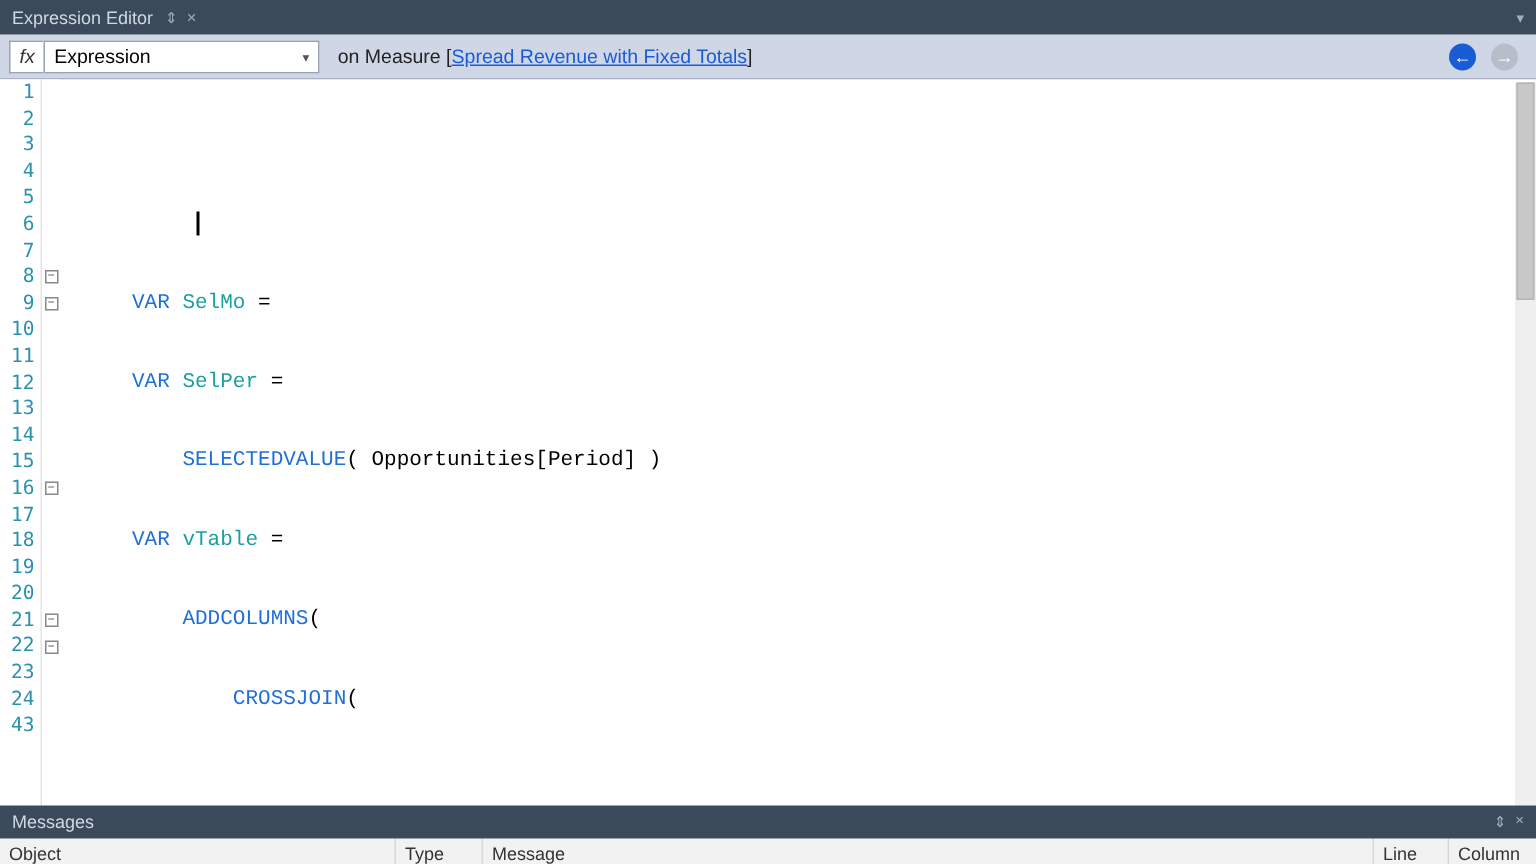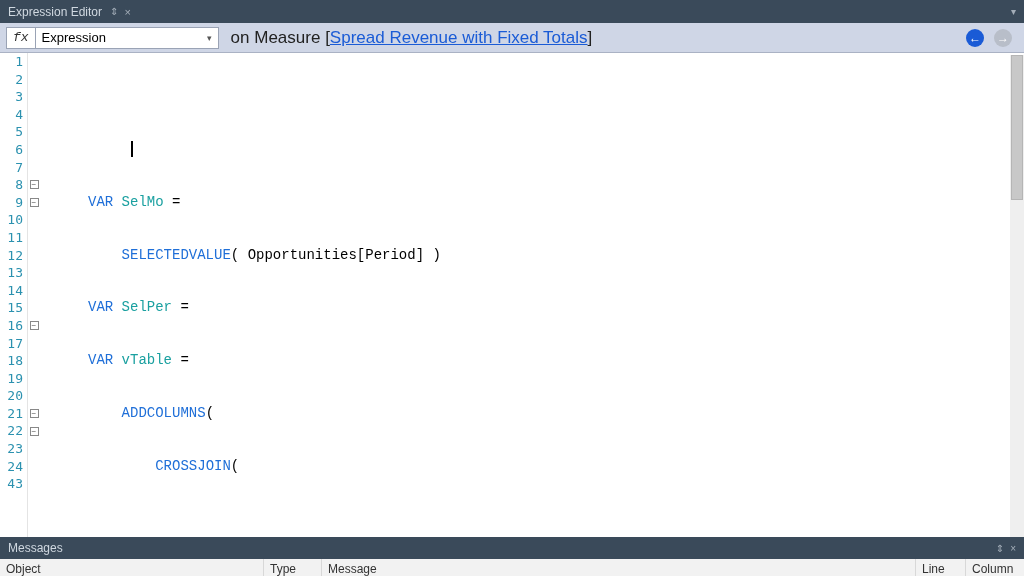--- a/index.html
+++ b/index.html
@@ -5,24 +5,24 @@
 * { margin: 0; padding: 0; box-sizing: border-box; }
 body { font-family: "Segoe UI", Tahoma, sans-serif; font-size: 13px; background: #fff; overflow: hidden; height: 576px; width: 1024px; }
 
 .titlebar { background: #3a4a5a; color: #d0d8e0; height: 23px; display: flex; align-items: center; padding: 0 8px; position: relative; }
 .titlebar .title { font-size: 12px; }
 .titlebar .pin { margin-left: 8px; font-size: 10px; opacity: 0.7; cursor: pointer; }
 .titlebar .close { margin-left: 6px; font-size: 11px; opacity: 0.7; cursor: pointer; }
 .titlebar .chevron { position: absolute; right: 8px; font-size: 10px; opacity: 0.7; cursor: pointer; }
 
 .toolbar { background: #cfd6e6; height: 30px; display: flex; align-items: center; padding: 0 6px; border-bottom: 1px solid #aab2c4; }
-.fx-label { background: #fff; border: 1px solid #9aa3b5; height: 22px; display: flex; align-items: center; padding: 0 6px; font-style: italic; font-family: Liberation Mono, monospace; font-size: 13px; color: #333; border-right: none; text-align: center; }
+.fx-label { background: #fff; border: 1px solid #9aa3b5; height: 22px; display: flex; align-items: center; padding: 0 6px; font-style: italic; font-family: Liberation Sans, sans-serif; font-size: 13px; color: #333; border-right: none; text-align: center; }
 .expr-dropdown { background: #fff; border: 1px solid #9aa3b5; height: 22px; width: 184px; display: flex; align-items: center; justify-content: space-between; padding: 0 6px; font-size: 13px; cursor: pointer; }
 .expr-dropdown .arrow { font-size: 9px; color: #555; }
-.measure-ctx { margin-left: 12px; font-size: 17px; color: #222; }
+.measure-ctx { margin-left: 12px; font-size: 13px; color: #222; }
 .measure-link { color: #1a5bd6; text-decoration: underline; cursor: pointer; }
 .nav-arrows { margin-left: auto; display: flex; gap: 10px; padding-right: 6px; }
 .nav-arrow { width: 18px; height: 18px; border-radius: 50%; display: flex; align-items: center; justify-content: center; color: #fff; font-size: 12px; font-weight: bold; }
 .nav-back { background: #1a5bd6; cursor: pointer; }
 .nav-fwd { background: #b8bec9; }
 
 .editor { display: flex; height: 484px; background: #fff; font-family: Consolas, "Courier New", monospace; font-size: 14px; line-height: 17.6px; position: relative; }
 .gutter { width: 28px; background: #fff; color: #2b91af; text-align: right; padding-right: 4px; user-select: none; border-right: 1px solid #e4e4e4; }
 .gutter .ln { height: 17.6px; font-family: Consolas, monospace; font-size: 13px; }
 .fold { width: 12px; background: #fff; user-select: none; }
@@ -141,22 +141,22 @@
         <div class="sq">−</div>
       </div>
     <div class="fbox"></div>
       <div class="fbox"></div>
       <div class="fbox"></div>
   </div>
   <div class="code">
     <div class="row"> </div>
     <div class="row">     <span class="cursor"></span></div>
     <div class="row"><span class="kw">VAR </span><span class="var">SelMo</span><span class="misc"> =</span></div>
+    <div class="row"><span class="kw">VAR </span><span class="var">SelPer</span><span class="misc"> =</span></div>
     <div class="row">    <span class="fn">SELECTEDVALUE</span><span class="ref">( Opportunities[Period] )</span></div>
-    <div class="row"><span class="kw">VAR </span><span class="var">SelPer</span><span class="misc"> =</span></div>
     <div class="row"><span class="kw">VAR </span><span class="var">vTable</span><span class="misc"> =</span></div>
     <div class="row">    <span class="fn">ADDCOLUMNS</span><span class="ref">(</span></div>
     <div class="row">        <span class="fn">CROSSJOIN</span><span class="ref">(</span></div>
     
     
     
     
     
     
     

